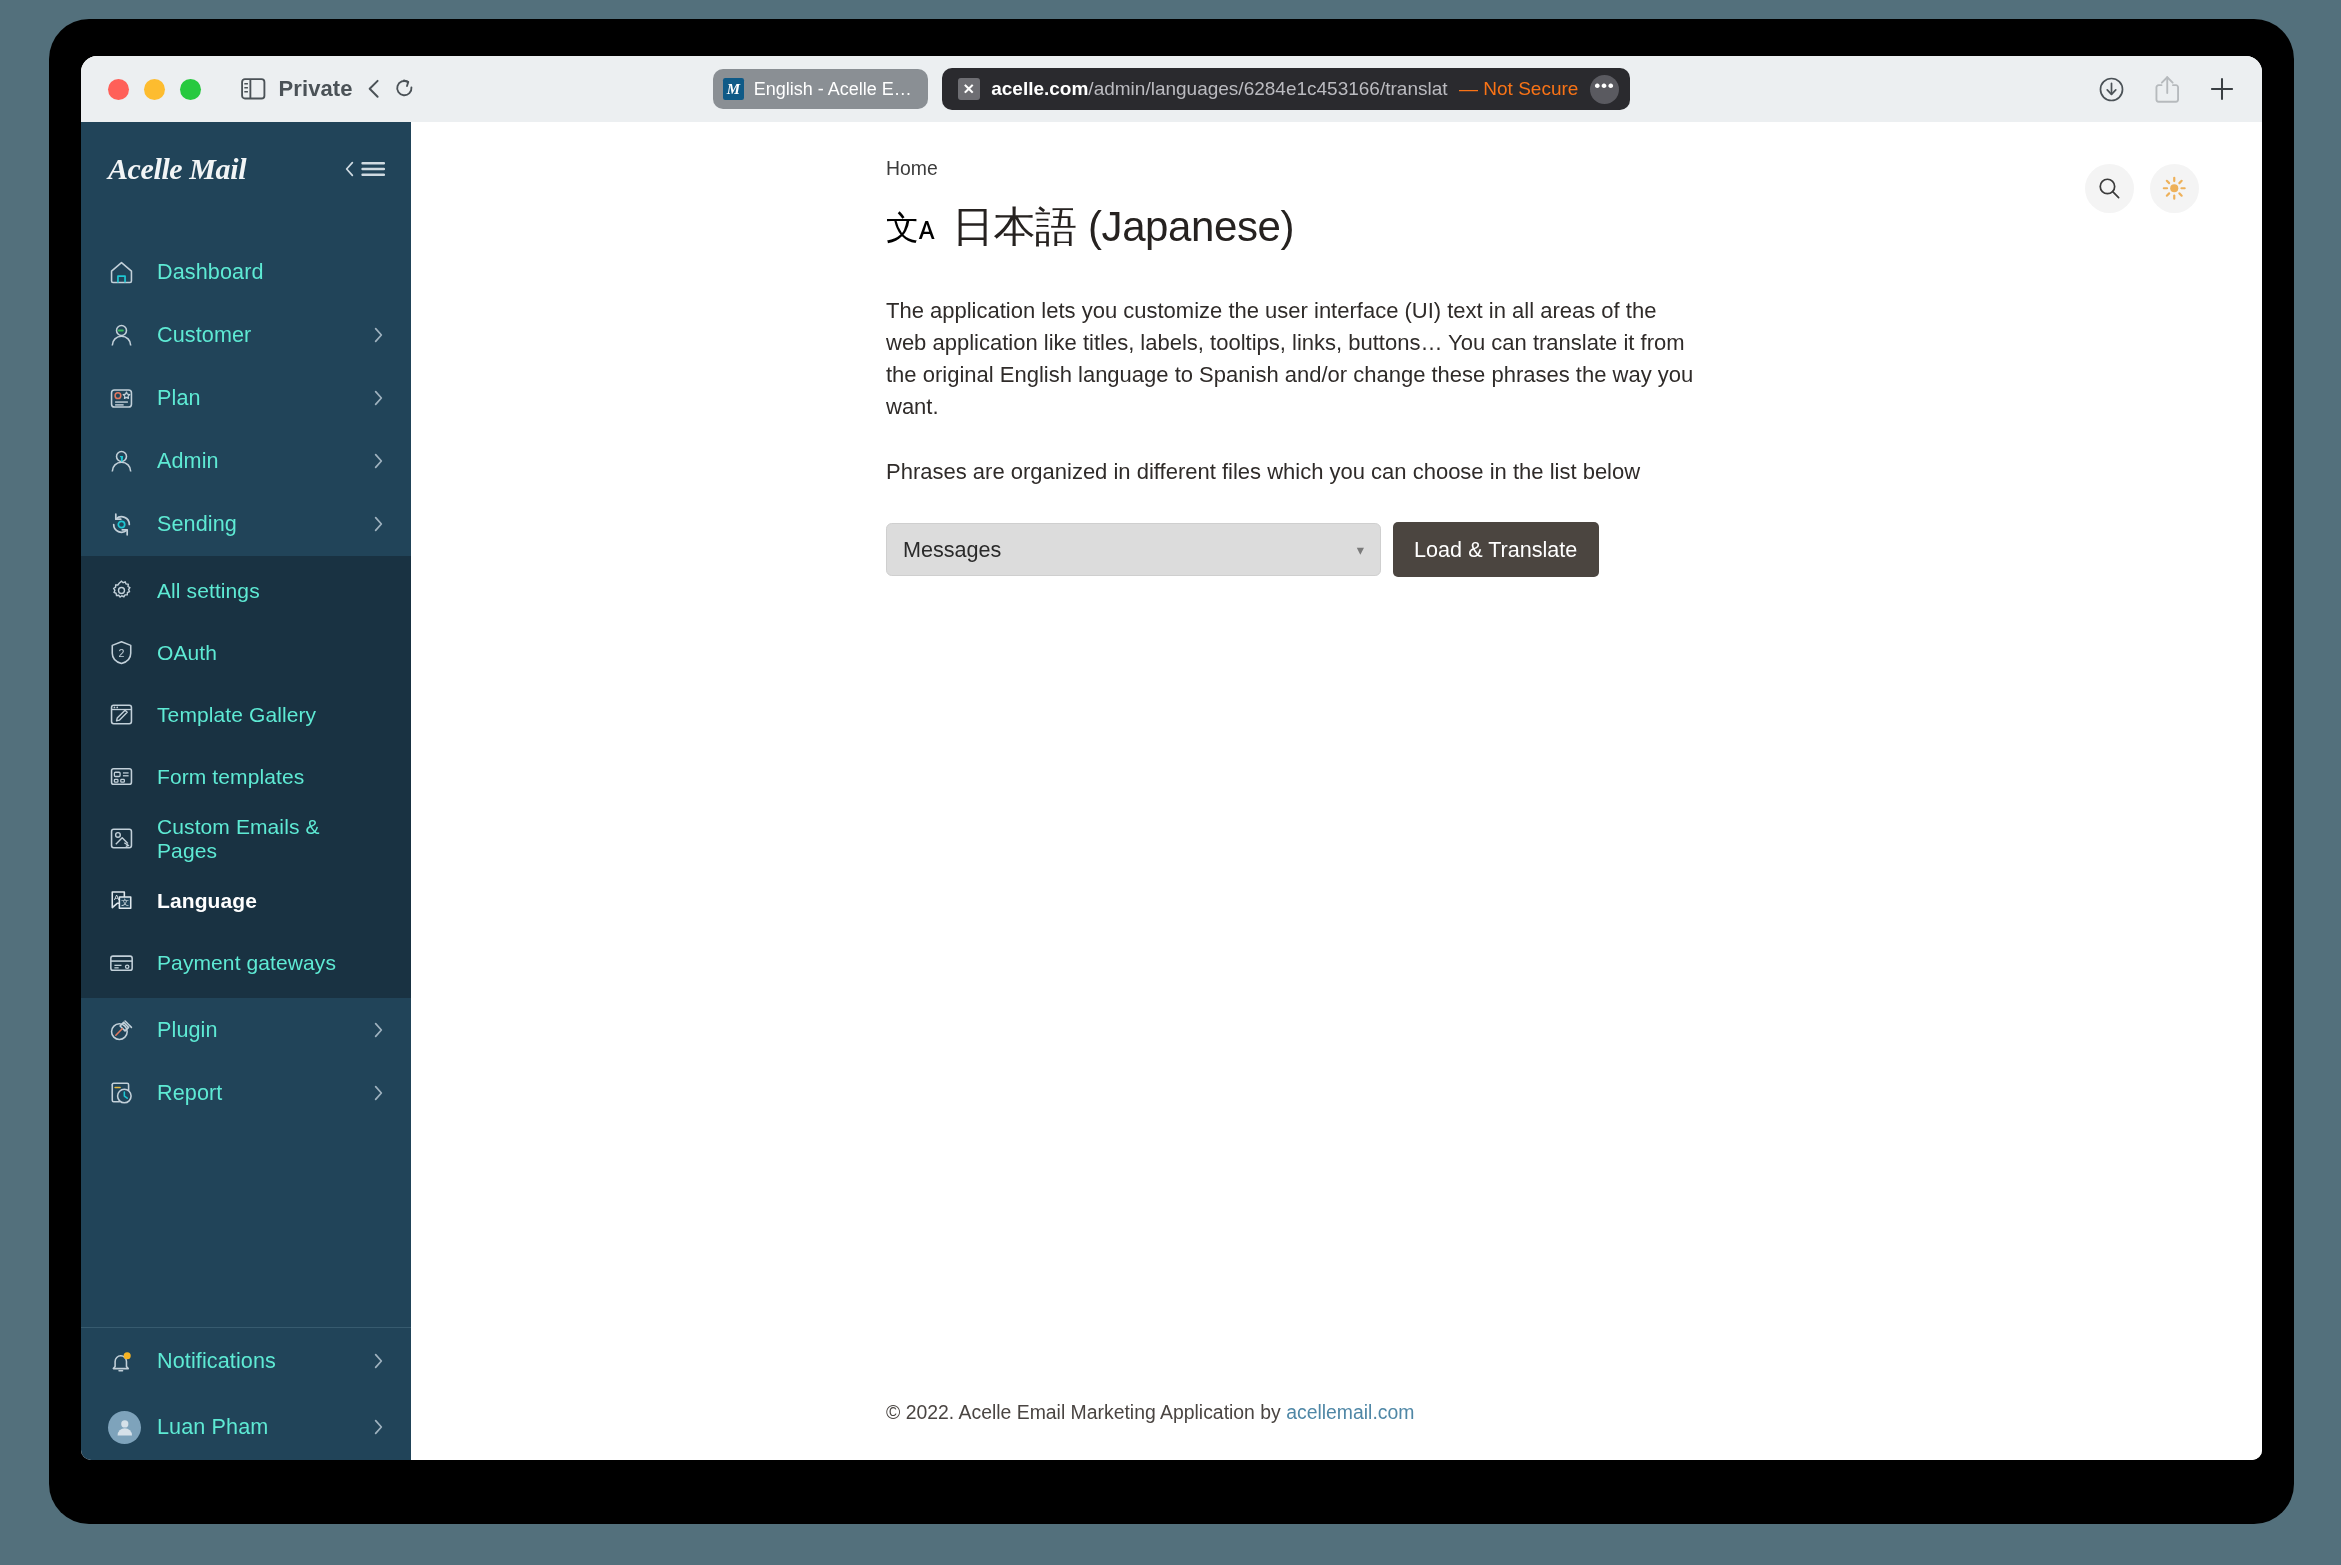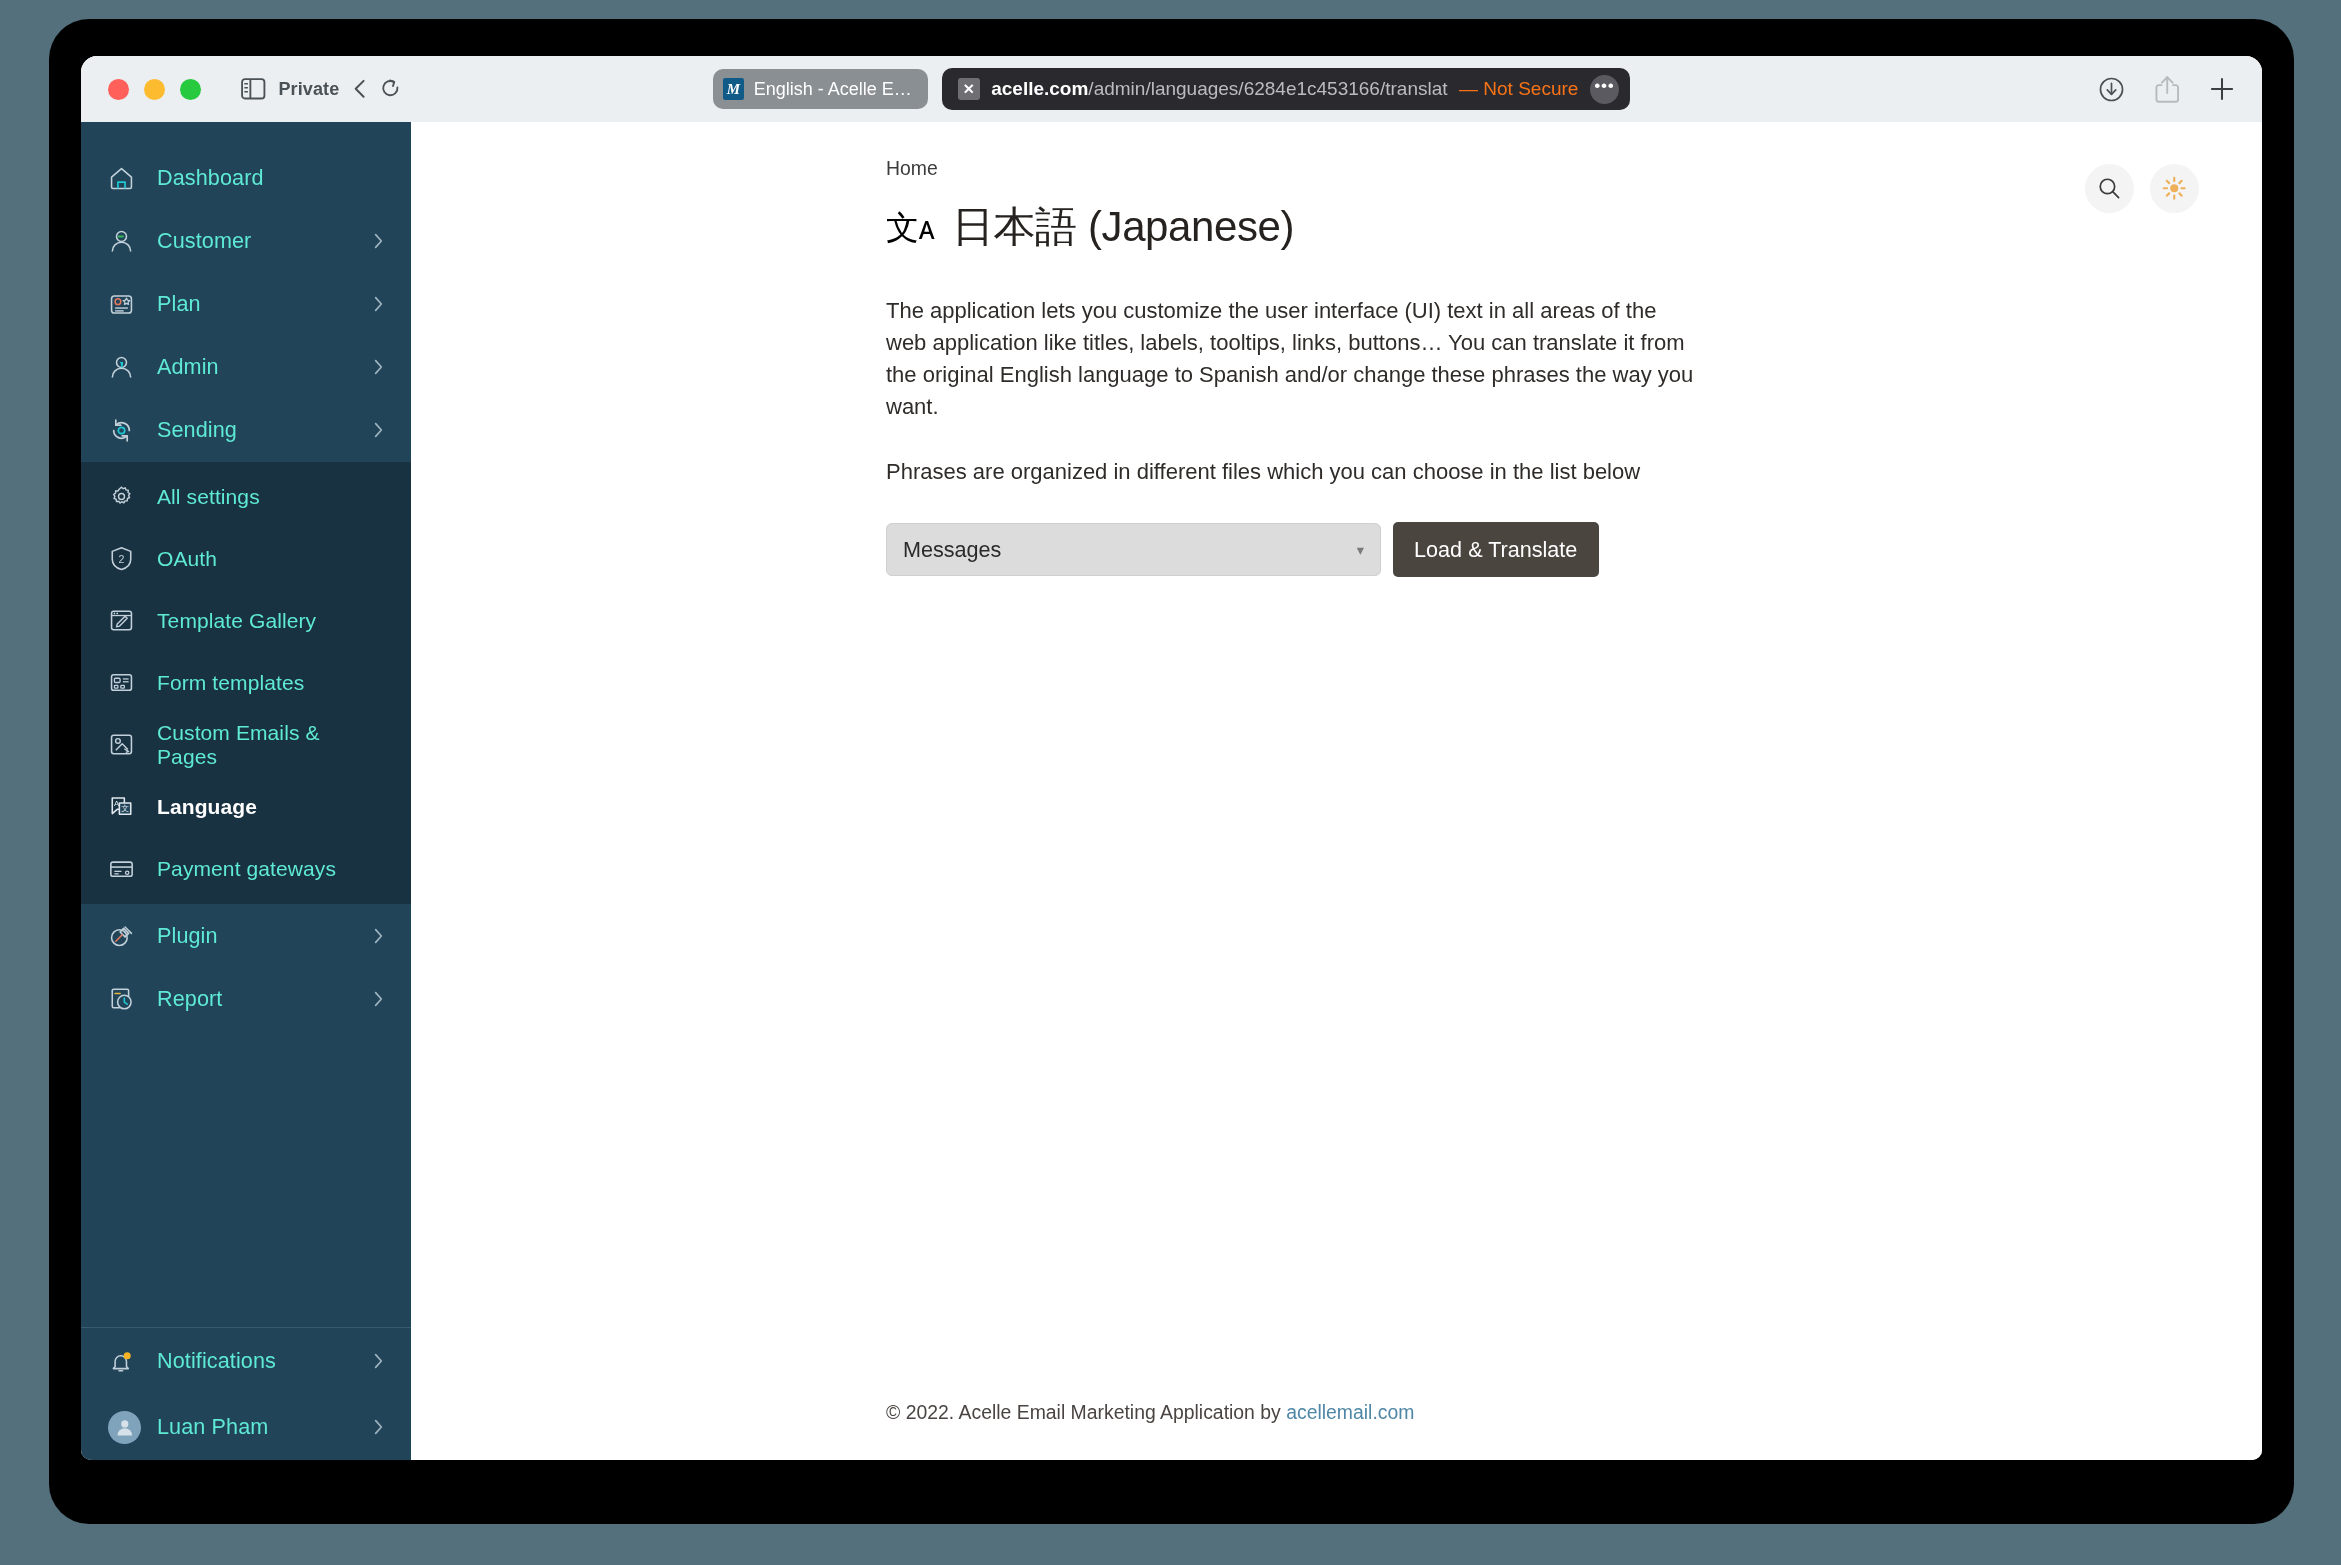--- a/index.html
+++ b/index.html
@@ -46,21 +46,21 @@
   .tl.red    { background: #ff6059; }
   .tl.yellow { background: #fdbc2f; }
   .tl.green  { background: #27c93f; }
 
   #private-group {
     display: flex; align-items: center; gap: 13px;
     margin-left: 40px;
   }
   .sidebar-toggle-icon { width: 24.5px; height: 21.6px; }
   #private-label {
-    font-size: 18px; font-weight: bold; color: #4b5257;
+    font-size: 22px; font-weight: bold; color: #4b5257;
     letter-spacing: 0.1px;
   }
   .nav-chevron { width: 16px; height: 21.6px; }
   .reload-icon { width: 20px; height: 23px; }
 
   #tab-and-url {
     position: absolute;
     left: 0; right: 0;
     display: flex; justify-content: center; align-items: center; gap: 14.4px;
     pointer-events: none;
@@ -320,20 +320,33 @@
           <line x1="4" y1="18" x2="32" y2="18" stroke="#3a3f43" stroke-width="2.8" stroke-linecap="round"></line>
         </svg>
       </span>
     </div>
   </div>
 
   <div id="app-body">
 
     <aside id="sidebar">
 
+      <div id="sidebar-header">
+        <span id="brand-logo">Acelle Mail</span>
+        <span id="collapse-btn">
+          <svg width="13" height="20" viewBox="0 0 18 28">
+            <polyline points="13,5 5,14 13,23" fill="none" stroke="#cfdae1" stroke-width="2.4" stroke-linecap="round" stroke-linejoin="round"></polyline>
+          </svg>
+          <svg width="24.5" height="20" viewBox="0 0 34 28">
+            <line x1="2" y1="6" x2="32" y2="6" stroke="#cfdae1" stroke-width="3.4" stroke-linecap="round"></line>
+            <line x1="2" y1="14" x2="32" y2="14" stroke="#cfdae1" stroke-width="3.4" stroke-linecap="round"></line>
+            <line x1="2" y1="22" x2="32" y2="22" stroke="#cfdae1" stroke-width="3.4" stroke-linecap="round"></line>
+          </svg>
+        </span>
+      </div>
 
       <nav id="sidebar-nav">
 
         <div class="nav-item">
           <span class="nav-icon">
             <svg width="27" height="27" viewBox="0 0 38 38">
               <path d="M5 17 L19 5 L33 17 V31 a2 2 0 0 1 -2 2 H7 a2 2 0 0 1 -2 -2 Z" fill="none" stroke="#c2d0d9" stroke-width="2.2" stroke-linejoin="round"></path>
               <path d="M14 33 V24 h10 v9" fill="none" stroke="#1ec8d4" stroke-width="2.4" stroke-linejoin="round"></path>
             </svg>
           </span>

